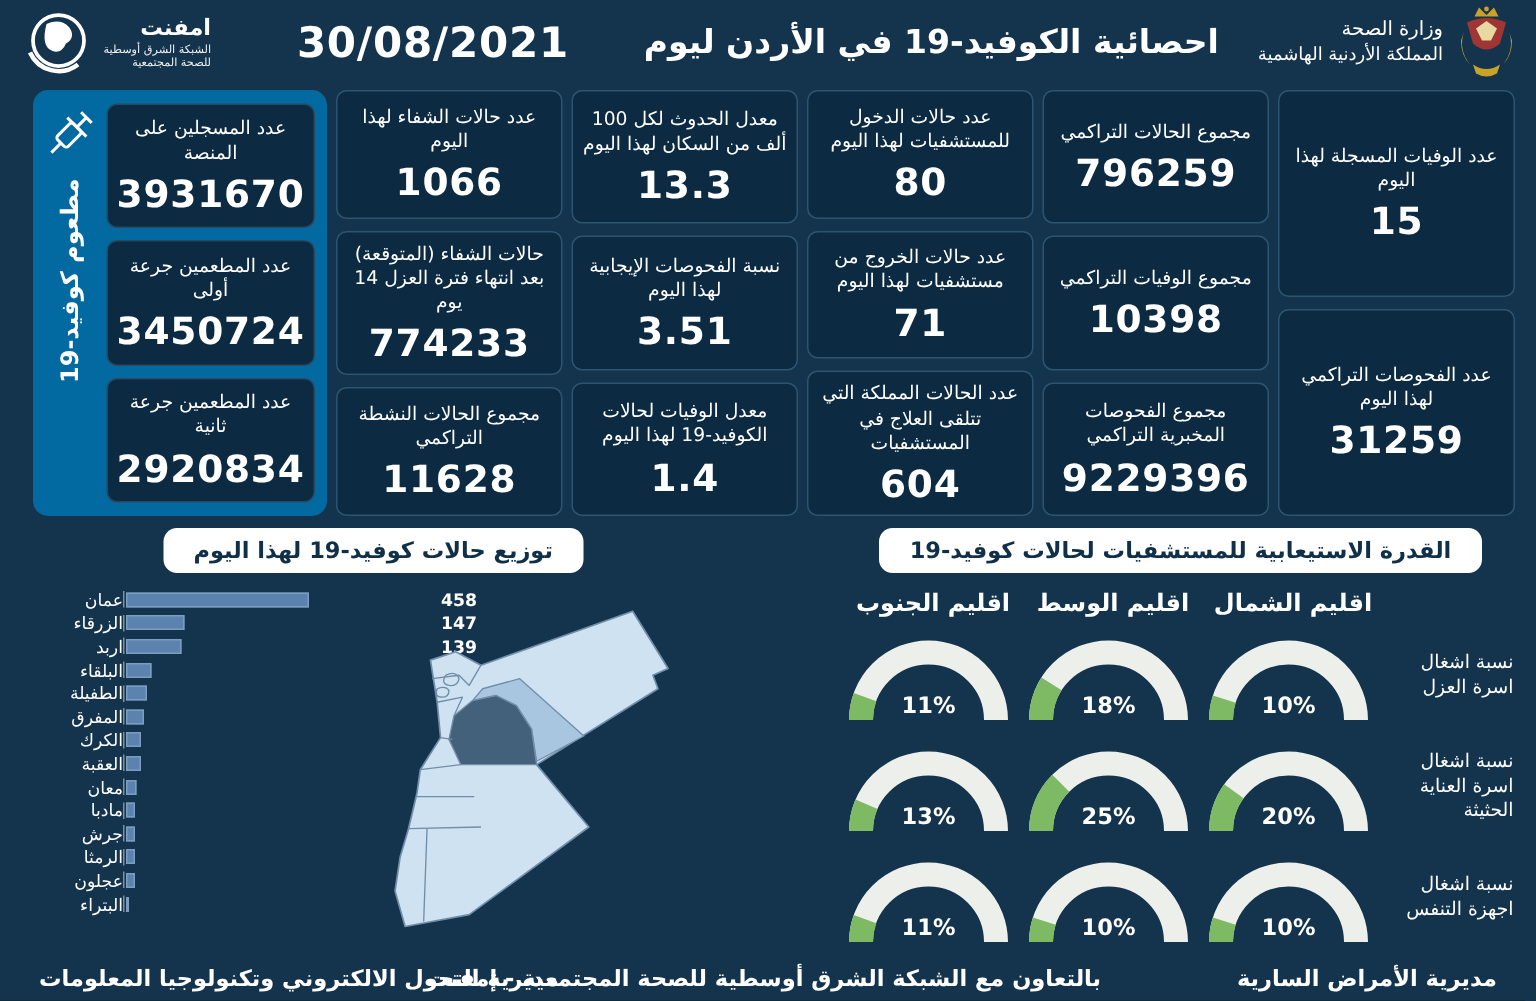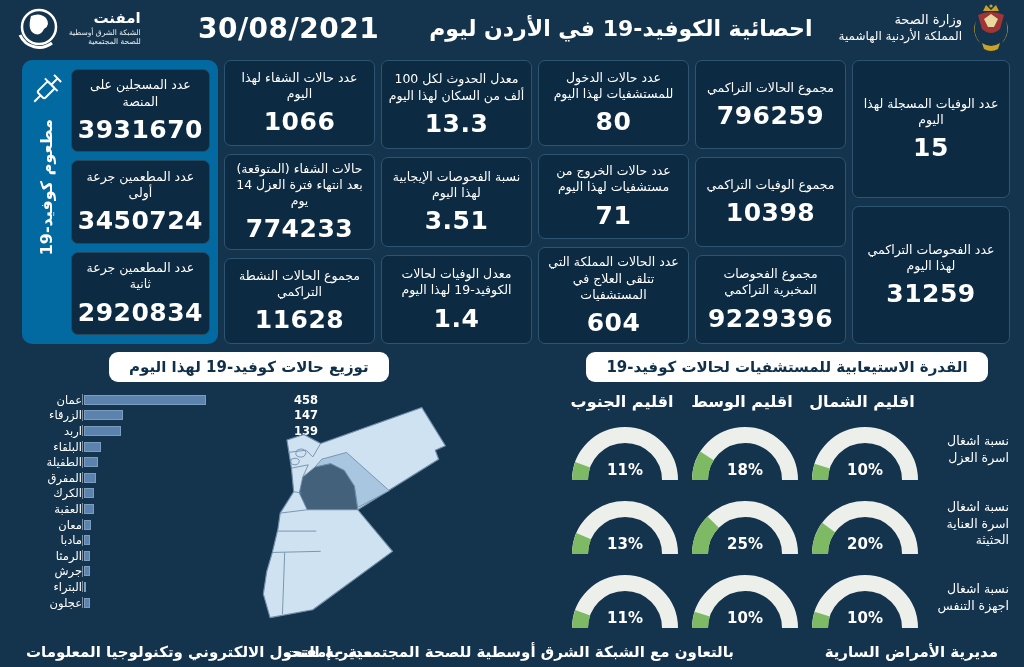--- a/index.html
+++ b/index.html
@@ -39,21 +39,21 @@
   .pill{background:#fff;color:#10304a;font-weight:bold;font-size:15px;border-radius:9px;
         padding:6px 20px;width:max-content;}
   
   .bottom{position:absolute;top:352px;right:14px;left:14px;bottom:36px;display:flex;gap:10px;}
   .capacity{width:446px;position:relative;}
   .capacity .pill{margin:0 auto;}
   .gauge-grid{display:grid;grid-template-columns:88px 118px 118px 118px;column-gap:2px;
               margin-top:10px;align-items:center;justify-content:center;}
   .g-head{font-size:16px;font-weight:bold;text-align:center;padding-bottom:2px;}
   .g-rowlabel{font-size:12.5px;line-height:1.35;text-align:right;padding-right:2px;}
-  .g-cell{display:flex;justify-content:flex-start;align-items:flex-end;height:74px;}
+  .g-cell{display:flex;justify-content:flex-end;align-items:flex-end;height:74px;}
   
   .dist{flex:1;position:relative;direction:ltr;}
   .dist .pill{position:absolute;left:95px;top:0;direction:rtl;}
   .bars{position:absolute;left:4px;top:40px;width:300px;}
   .bar-row{display:flex;align-items:center;height:15.6px;}
   .bar-label{width:64px;text-align:right;font-size:11.5px;padding-left:5px;box-sizing:border-box;
              direction:rtl;white-space:nowrap;}
   .bar-zone{flex:1;display:flex;align-items:center;border-left:1px solid rgba(255,255,255,.45);
             padding-left:1px;height:11px;}
   .bar{height:10px;background:#5b83ad;border:1px solid #7b9dc0;box-sizing:border-box;}
@@ -351,46 +351,46 @@
             <div class="bar-val">25</div>
           </div>
           <div class="bar-row">
             <div class="bar-label">مادبا</div>
             <div class="bar-zone">
               <div class="bar" style="width: 6.39301px;"></div>
             </div>
             <div class="bar-val">24</div>
           </div>
           <div class="bar-row">
+            <div class="bar-label">جرش</div>
+            <div class="bar-zone">
+              <div class="bar" style="width: 5.59389px;"></div>
+            </div>
+            <div class="bar-val">21</div>
+          </div>
+          <div class="bar-row">
             <div class="bar-label">الرمثا</div>
             <div class="bar-zone">
               <div class="bar" style="width: 6.12664px;"></div>
             </div>
             <div class="bar-val">23</div>
           </div>
           <div class="bar-row">
-            <div class="bar-label">جرش</div>
+            <div class="bar-label">عجلون</div>
             <div class="bar-zone">
               <div class="bar" style="width: 5.59389px;"></div>
             </div>
             <div class="bar-val">21</div>
           </div>
           <div class="bar-row">
             <div class="bar-label">البتراء</div>
             <div class="bar-zone">
               <div class="bar" style="width: 2px;"></div>
             </div>
             <div class="bar-val">3</div>
-          </div>
-          <div class="bar-row">
-            <div class="bar-label">عجلون</div>
-            <div class="bar-zone">
-              <div class="bar" style="width: 5.59389px;"></div>
-            </div>
-            <div class="bar-val">21</div>
           </div>
         </div>
 
       <svg class="map" width="230" height="236" viewBox="0 0 200 210">
         <g stroke="#718ea8" stroke-width="1" stroke-linejoin="round">
           <path d="M43,41 L58,36 L73,44 L163,12 L184,46 L175,50 L178,58
                    L106,103 L137,140 L66,192 L28,199 L22,178 L25,158 L30,141 L35,120 L37,106
                    L49,87 L47,66 Z" fill="#cfe2f2"></path>
           <path d="M68,65 L74,58 L96,52 L134,86 L106,101 L103,82 L94,68 L82,62 Z" fill="#a9c6e0" stroke-width=".8"></path>
           <path d="M57,74 L68,65 L82,62 L94,68 L103,82 L106,103 L61,103 L54,88 Z" fill="#44617c" stroke-width=".8"></path>

